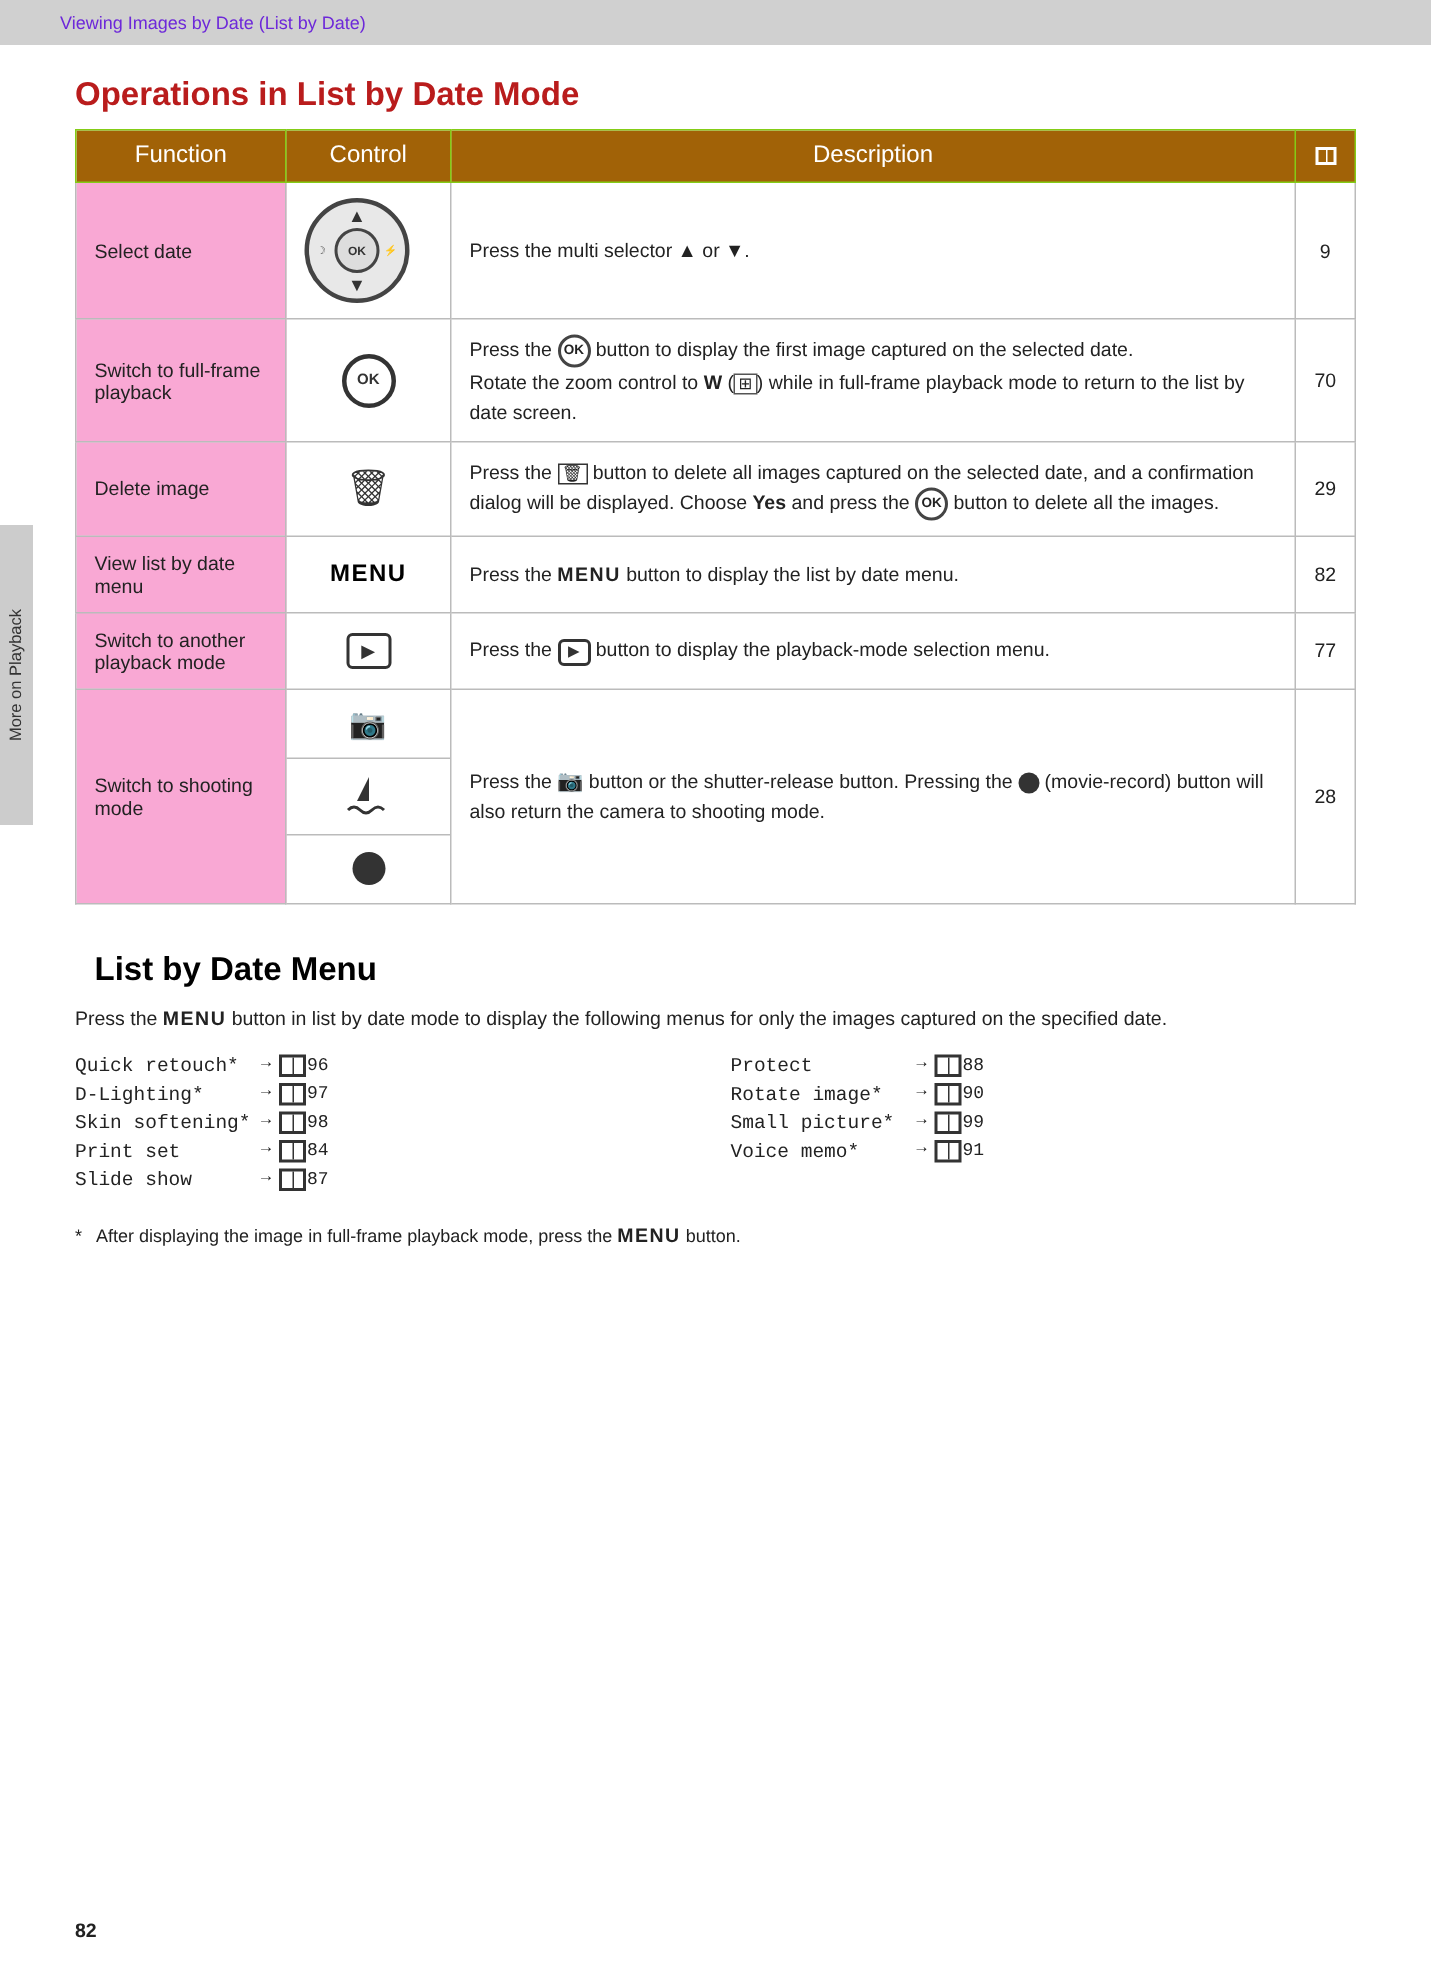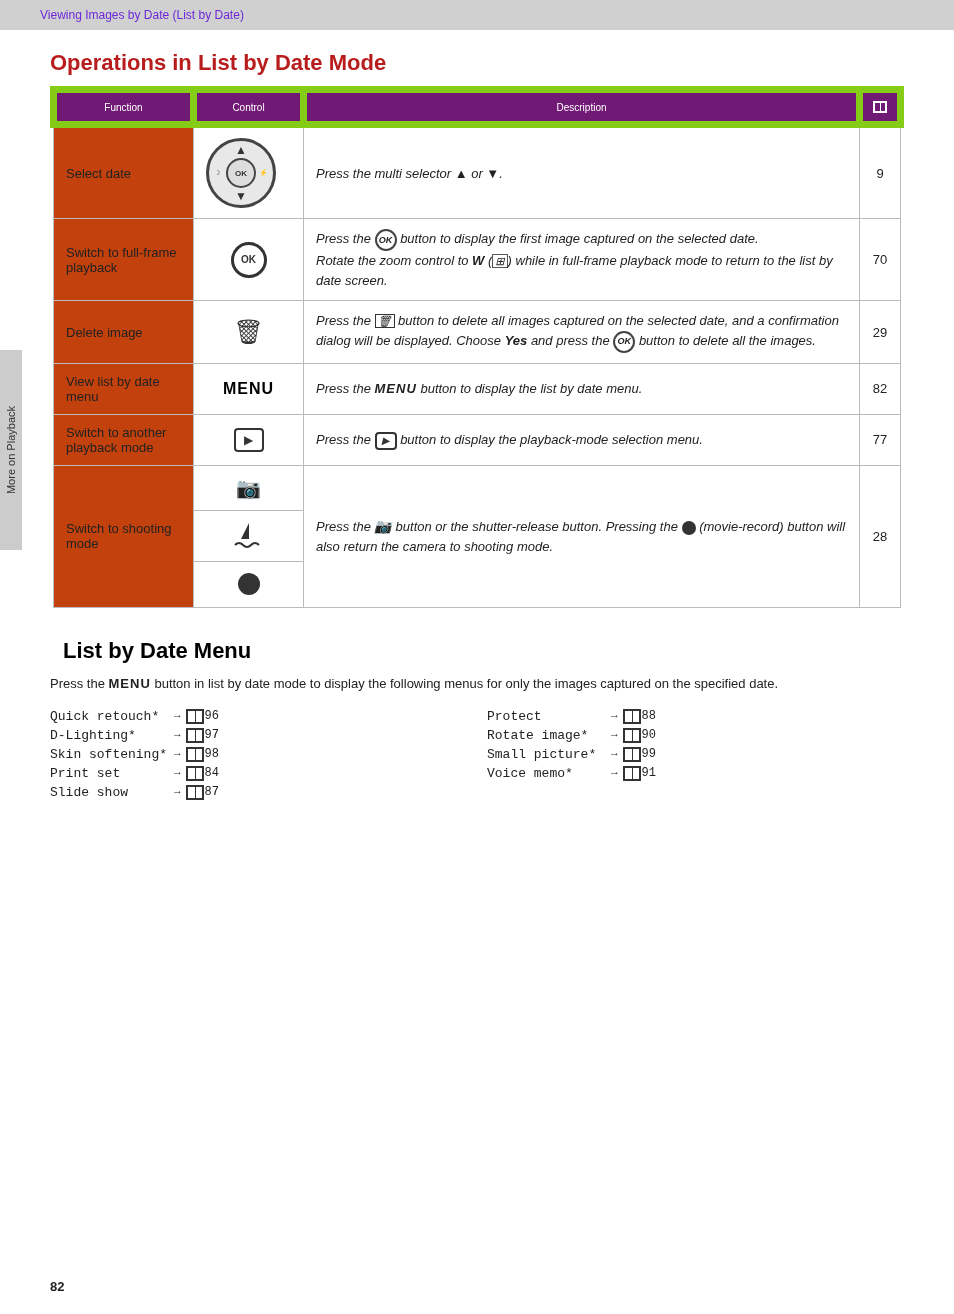--- a/index.html
+++ b/index.html
@@ -60,57 +60,56 @@
       margin-bottom: 16px;
       color: #222;
     }
     
     .ops-table {
       width: 100%;
       border-collapse: collapse;
       margin-bottom: 30px;
     }
     .ops-table th {
-      background: #701a75;
+      background: #a16207;
       color: #fff;
       padding: 8px 10px;
-      font-size: 10px;
+      font-size: 16px;
       font-weight: normal;
-      border: 7px solid #84cc16;
+      border: 1px solid #84cc16;
       text-align: center;
     }
     .ops-table th.fn-col { width: 140px; text-align: center; }
     .ops-table th.ctrl-col { width: 110px; text-align: center; }
     .ops-table th.desc-col { text-align: center; }
     .ops-table th.pg-col { width: 40px; text-align: center; }
     .ops-table td {
       border: 1px solid #bbb;
       padding: 10px 12px;
       vertical-align: middle;
       font-size: 13px;
       color: #222;
     }
     .ops-table td.fn-cell {
       font-size: 13px;
       vertical-align: middle;
-      background: #c2410c;
+      background: #f9a8d4;
     }
     .ops-table td.ctrl-cell {
       text-align: center;
       vertical-align: middle;
     }
     .ops-table td.pg-cell {
       text-align: center;
       vertical-align: middle;
       font-size: 13px;
     }
     .ops-table td.desc-cell {
       font-size: 13px;
       line-height: 1.5;
-      font-style: italic;
     }
     
     .shooting-ctrl-cell {
       padding: 0 !important;
     }
     .shooting-ctrl-inner {
       display: flex;
       flex-direction: column;
     }
     .shooting-ctrl-sub {
@@ -500,19 +499,22 @@
           </div>
           <div class="menu-item-row">
             <span class="menu-item-label">Voice memo*</span>
             <span class="menu-item-arrow">→</span>
             <span class="book-ref"></span>
             <span class="menu-item-page"> 91</span>
           </div>
         </div>
       </div>
 
+      <p class="footnote">
+        *&nbsp;&nbsp; After displaying the image in full-frame playback mode, press the <span class="inline-menu-bold">MENU</span> button.
+      </p>
     </div>
 
   </div>
 
   <div class="page-num">82</div>
 
 </div>
 
 </body></html>

